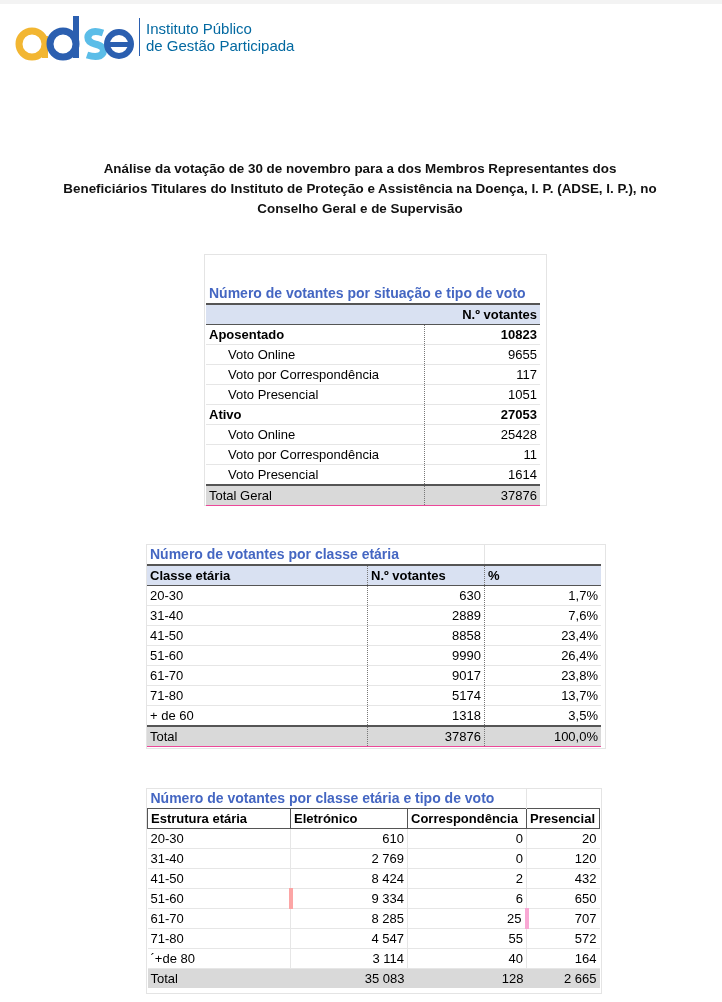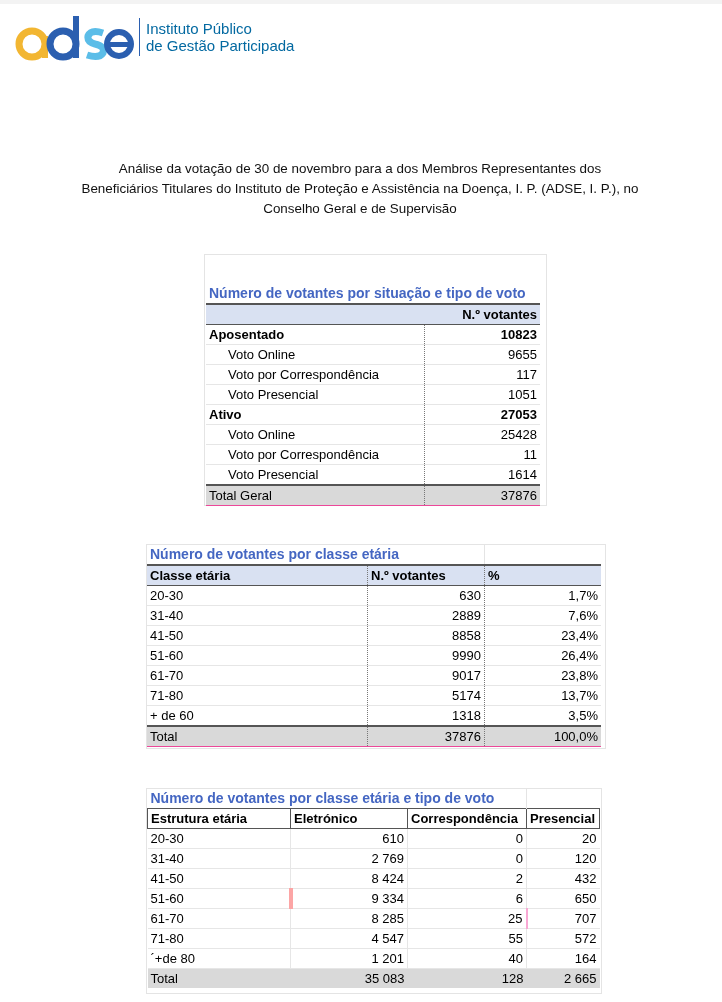--- a/index.html
+++ b/index.html
@@ -5,21 +5,21 @@
   html, body { margin:0; padding:0; background:#ffffff; }
   body { width:722px; height:1002px; position:relative; overflow:hidden;
          font-family:"Liberation Sans", "DejaVu Sans", sans-serif; color:#000; }
   .topbar { position:absolute; left:0; top:0; width:722px; height:4px; background:#f3f3f3; }
   .logo { position:absolute; left:15px; top:12px; height:50px; display:flex; align-items:center; }
   .logo-mark { position:relative; width:120px; height:50px; }
   .logo-mark svg { position:absolute; left:0; top:0; }
   .logo-sep { width:1px; height:38px; background:#2b5fb0; margin:0 6px 0 4px; }
   .logo-text { color:#0369a1; font-size:15px; line-height:17px; }
   .title { position:absolute; left:60px; top:159px; width:600px; text-align:center;
-           font-weight:normal; font-size:13.4px; line-height:20px; color:#111; }
+           font-weight:bold; font-size:13.4px; line-height:20px; color:#111; }
   table { border-collapse:collapse; font-family:"Liberation Sans", sans-serif; font-size:13px; }
   .t1 { position:absolute; left:206px; top:256px; }
   .t2 { position:absolute; left:147px; top:545px; }
   .t3 { position:absolute; left:147px; top:789px; }
   td { padding:0 3px; height:19px; line-height:19px; white-space:nowrap; border-bottom:1px solid #e6e6e6; }
   .num { text-align:right; }
   .caption td { color:#4466c2; font-weight:bold; font-size:14px; border-bottom:none; }
   .hdr td { background:#d9e1f2; font-weight:bold; border-top:2px solid #555; border-bottom:1px solid #555; }
   .hdr3 td { font-weight:bold; background:#fff; border:1px solid #555; }
   .grp td { font-weight:bold; }
@@ -197,31 +197,31 @@
   <tr>
         <td>51-60</td>
         <td class="num" style="border-left:4px solid #fca5a5;">9 334</td>
         <td class="num" style="border-left:1px solid #e6e6e6;">6</td>
         <td class="num" style="border-left:1px solid #e6e6e6;">650</td>
       </tr>
   <tr>
         <td>61-70</td>
         <td class="num" style="border-left:1px solid #e6e6e6;text-align:right;">8 285</td>
         <td class="num" style="border-left:1px solid #e6e6e6;">25</td>
-        <td class="num" style="border-left:2px solid #f9a8d4;">707</td>
+        <td class="num" style="border-left:4px solid #f9a8d4;">707</td>
       </tr>
   <tr>
         <td>71-80</td>
         <td class="num" style="border-left:1px solid #e6e6e6;">4 547</td>
         <td class="num" style="border-left:1px solid #e6e6e6;">55</td>
         <td class="num" style="border-left:1px solid #e6e6e6;">572</td>
       </tr>
   <tr>
         <td>´+de 80</td>
-        <td class="num" style="border-left:1px solid #e6e6e6;">1 201</td>
+        <td class="num" style="border-left:1px solid #e6e6e6;">3 114</td>
         <td class="num" style="border-left:1px solid #e6e6e6;">40</td>
         <td class="num" style="border-left:1px solid #e6e6e6;">164</td>
       </tr>
   <tr class="total3">
         <td style="background:#d9d9d9;">Total</td>
         <td class="num" style="background:#d9d9d9;">35 083</td>
         <td class="num" style="background:#d9d9d9;">128</td>
         <td class="num" style="background:#d9d9d9;">2 665</td>
       </tr>
 </tbody>

